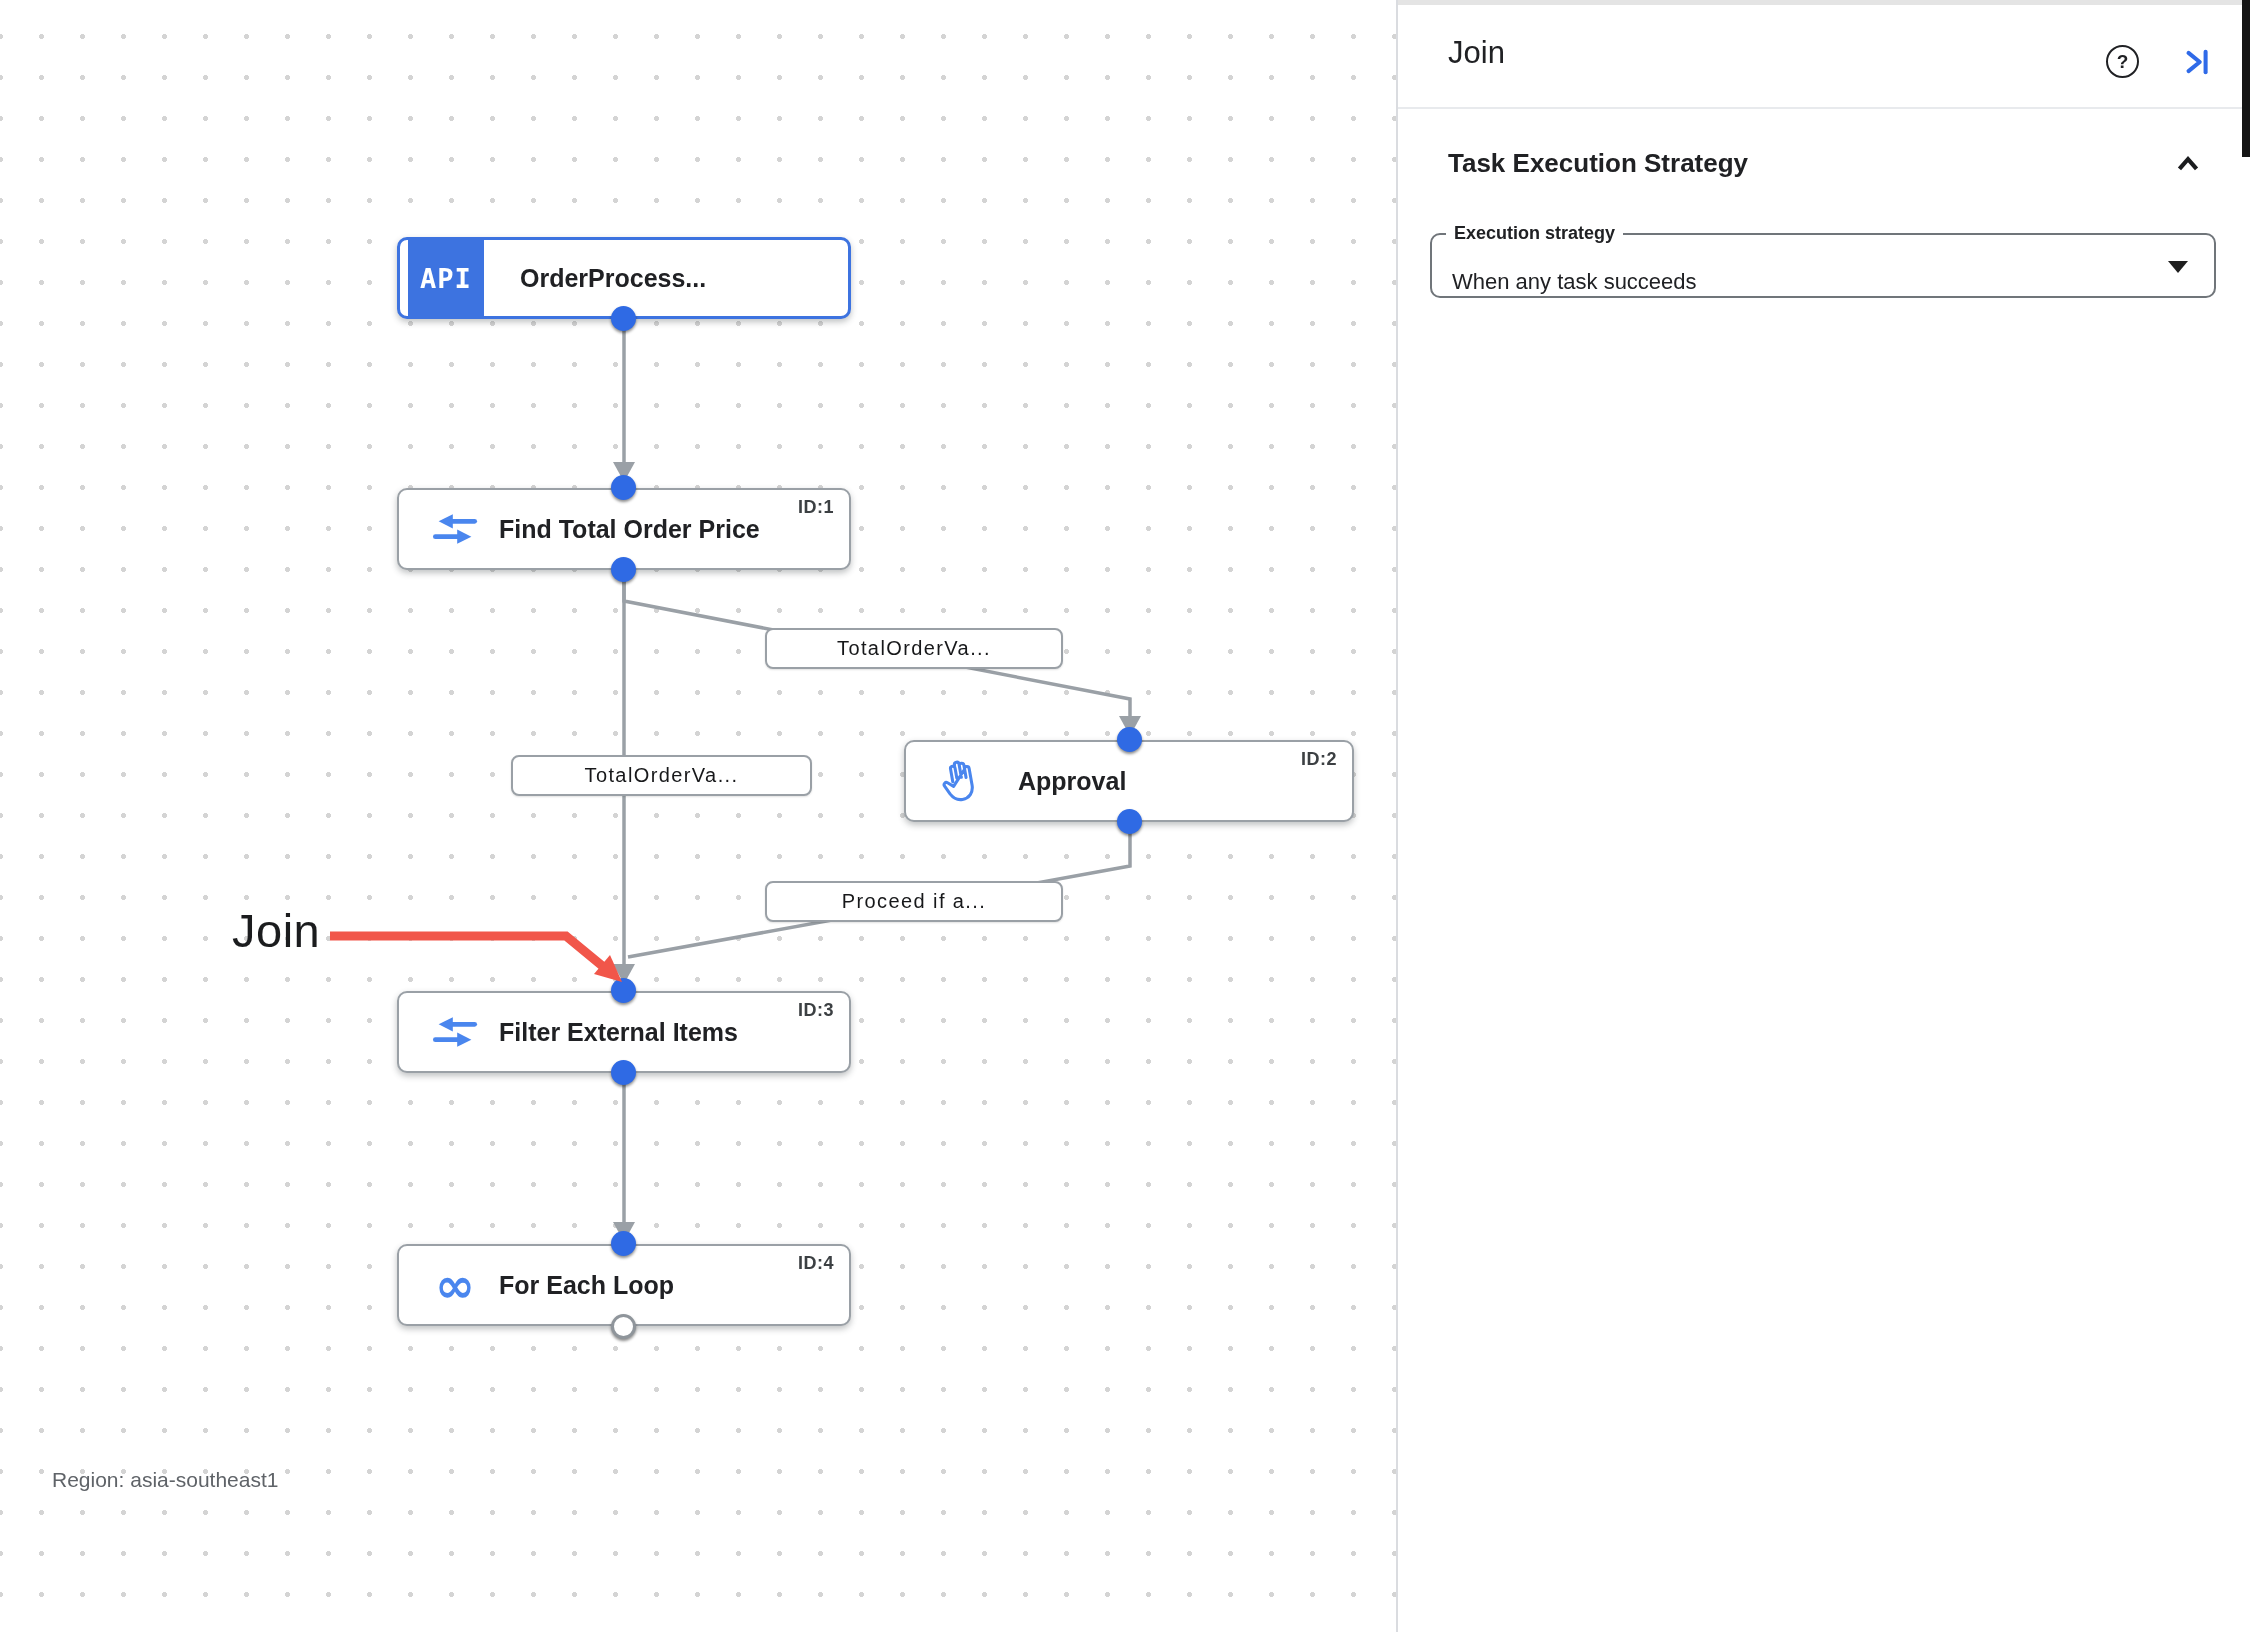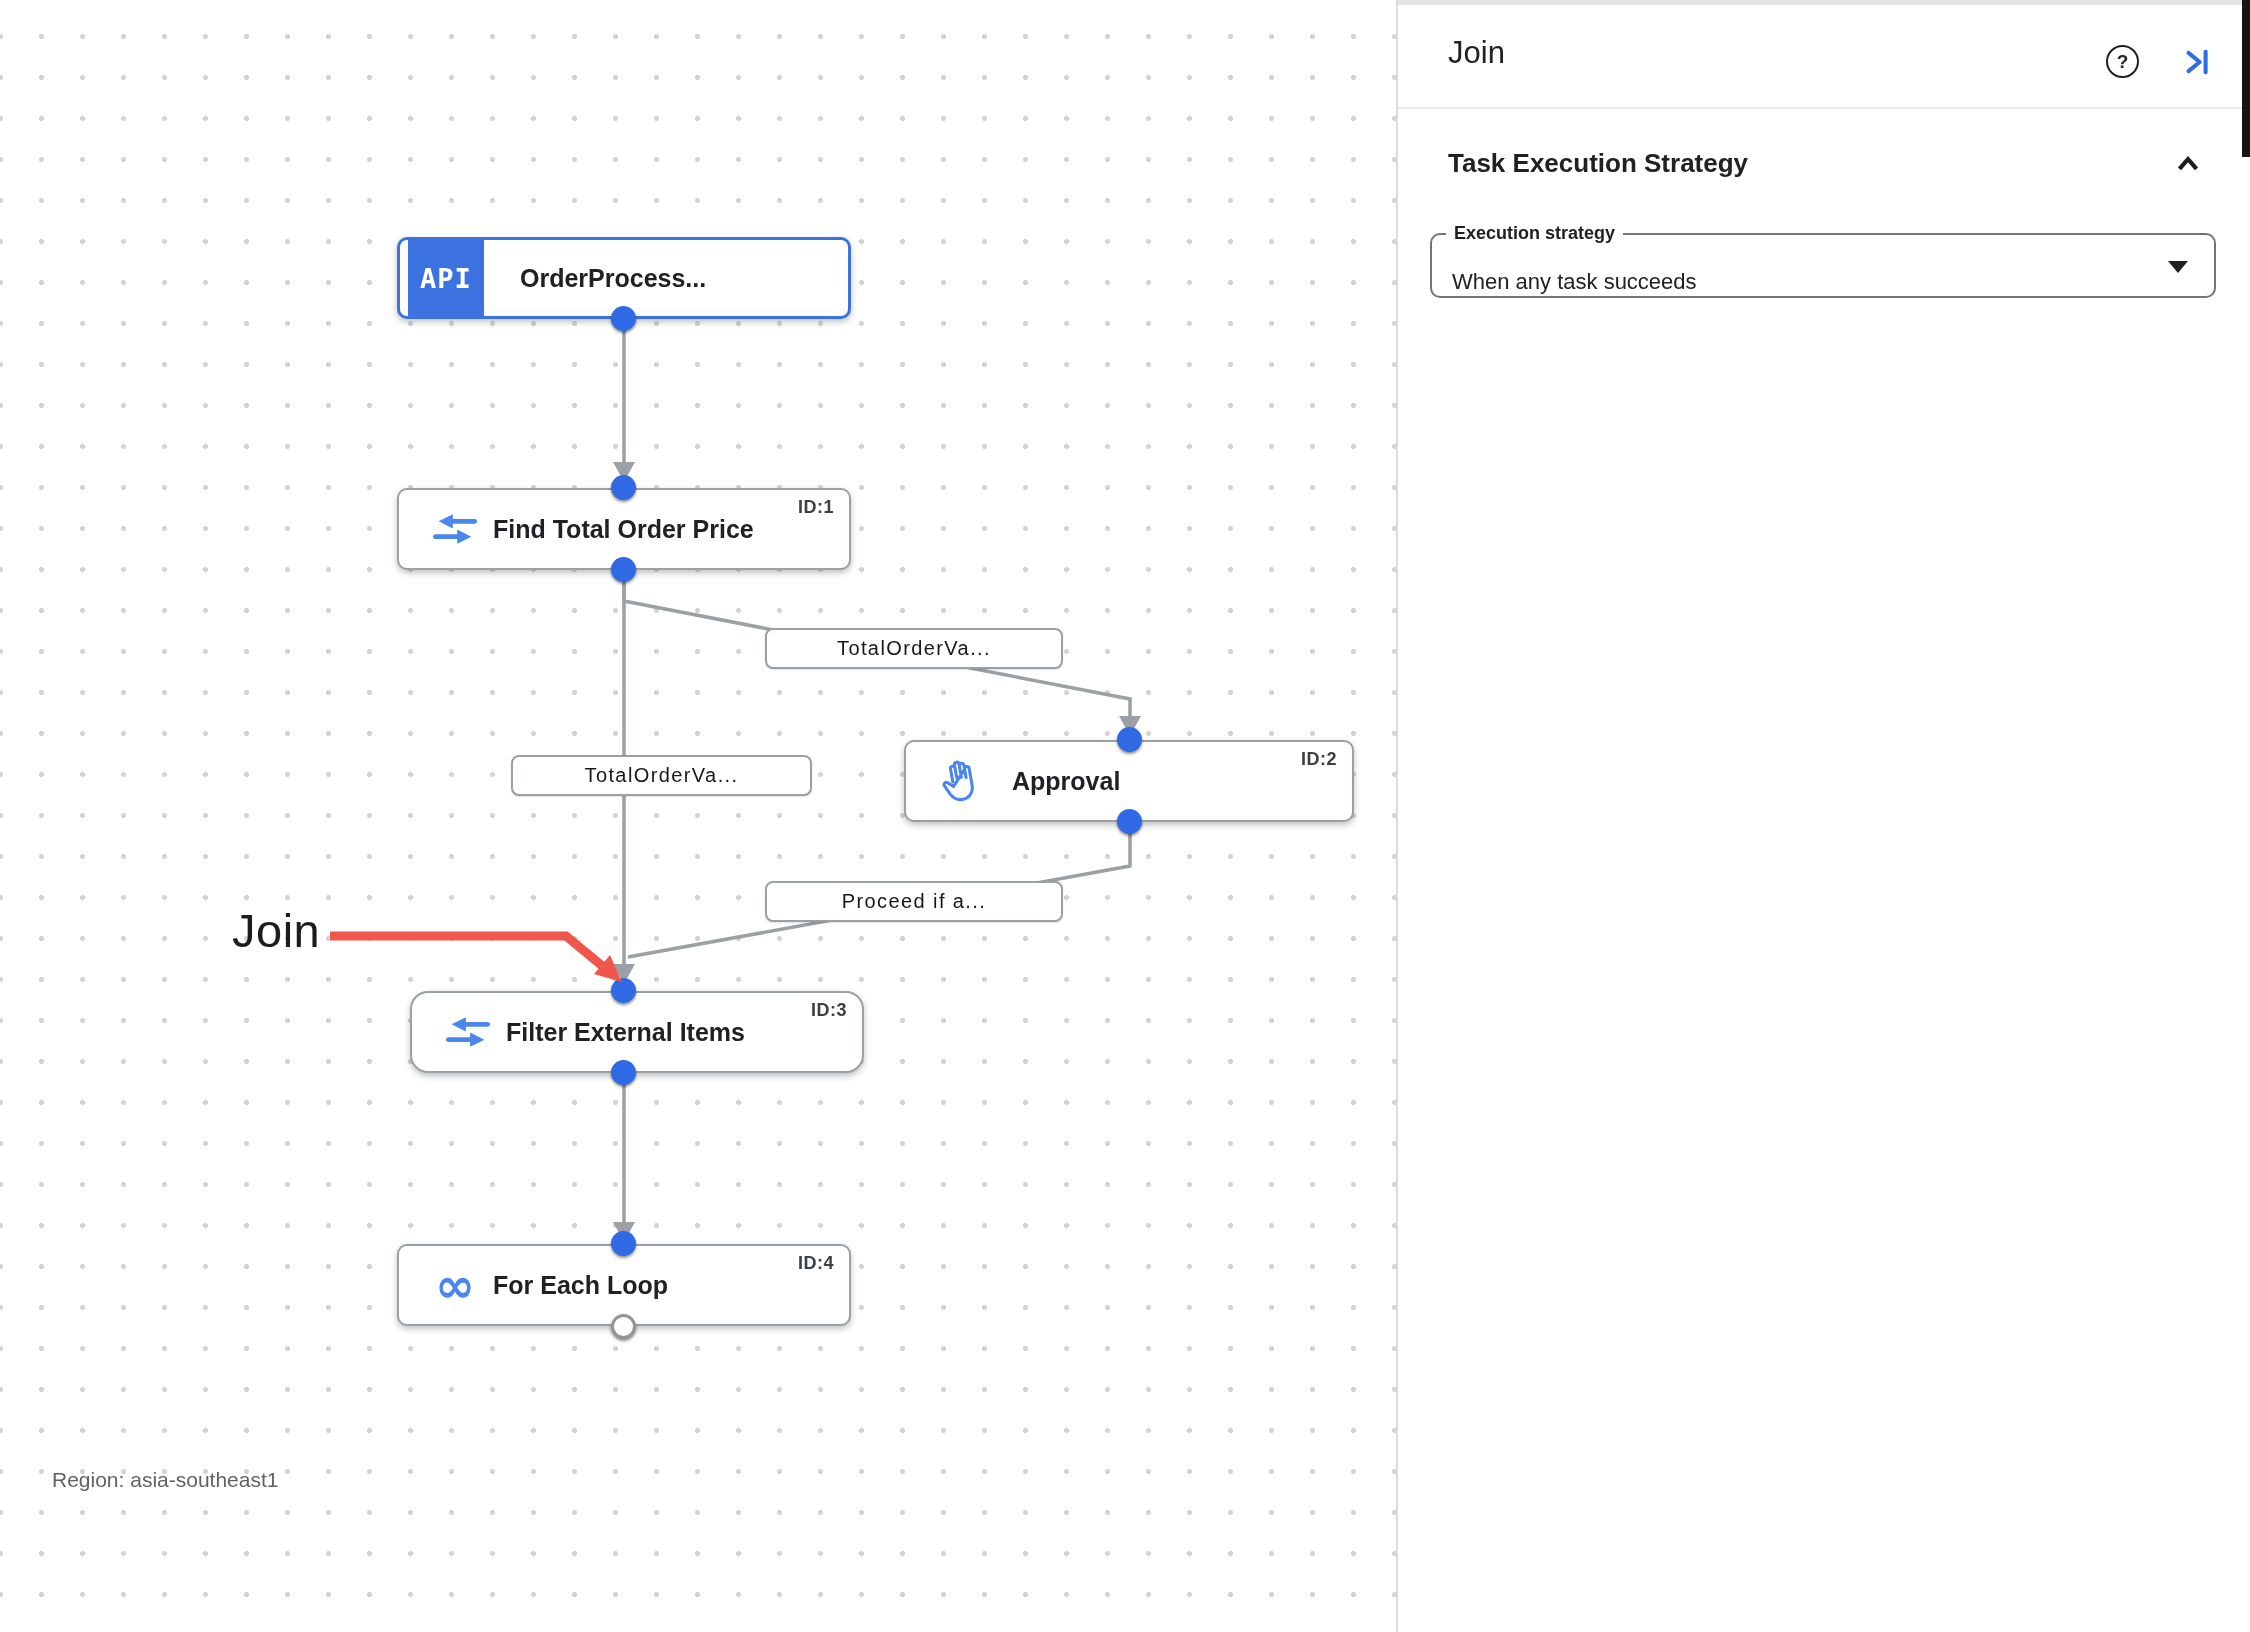--- a/index.html
+++ b/index.html
@@ -19,21 +19,21 @@
     position:absolute; width:454px; height:82px; background:#fff;
     border:2px solid #9aa0a6; border-radius:10px; z-index:2;
     display:flex; align-items:center;
     box-shadow:0 3px 6px rgba(60,64,67,.32);
   }
   .node-id {
     position:absolute; top:7px; right:15px; font-size:18px; font-weight:bold;
     color:#3c4043; letter-spacing:.5px;
   }
   .n-icon { width:52px; margin-left:30px; display:flex; align-items:center; justify-content:center; flex:0 0 auto; }
-  .node-title { font-size:25px; font-weight:bold; color:#202124; margin-left:12px; white-space:nowrap; }
+  .node-title { font-size:25px; font-weight:bold; color:#202124; margin-left:18px; white-space:nowrap; }
 
   .node.trigger { border:3px solid #3d73e0; overflow:hidden; }
   .trig-badge {
     width:80px; height:100%; background:#3d73e0; color:#fff;
     display:flex; align-items:center; justify-content:center;
     font-family:"DejaVu Sans Mono", monospace; font-size:27px; font-weight:bold;
     border-right:4px solid #fff; letter-spacing:1px; flex:0 0 auto;
   }
   .trigger .node-title { margin-left:32px; }
 
@@ -139,21 +139,21 @@
     <div class="node" style="left:904px; top:740px; width:450px;gap:12px;">
       <span class="node-id">ID:2</span>
       <span class="n-icon" style="transform:rotate(-10deg);">
         <svg viewBox="0 0 24 24" width="46" height="46">
           <path fill="none" stroke="#4a86ee" stroke-width="1.6" stroke-linecap="round" stroke-linejoin="round" d="M7.2 11.5 V4.8 a1.2 1.2 0 0 1 2.4 0 V10 m0 -6.8 V3 a1.2 1.2 0 0 1 2.4 0 v7 m0 -6 a1.2 1.2 0 0 1 2.4 0 v6.5 m0 -4.3 a1.2 1.2 0 0 1 2.4 0 V15 c0 3.9 -2.6 6.5 -6.2 6.5 c-2.9 0 -4.6 -1.5 -5.9 -4 L2.6 13 c-.6 -1.1 .8 -2.2 1.8 -1.4 L7.2 14 z"></path>
         </svg>
       </span>
       <span class="node-title">Approval</span>
     </div>
 
-    <div class="node" style="left:410px; top:991px;border-radius:18px;">
+    <div class="node" style="left:397px; top:991px;">
       <span class="node-id">ID:3</span>
       <span class="n-icon">
         <svg viewBox="0 0 44 34" width="48" height="38">
           <g stroke="#4a86ee" stroke-width="4.4" stroke-linecap="round">
             <line x1="40" y1="10" x2="19" y2="10"></line>
             <line x1="4" y1="24" x2="25" y2="24"></line>
           </g>
           <polygon fill="#4a86ee" points="7,10 20,3.5 20,16.5"></polygon>
           <polygon fill="#4a86ee" points="37,24 24,17.5 24,30.5"></polygon>
         </svg>

